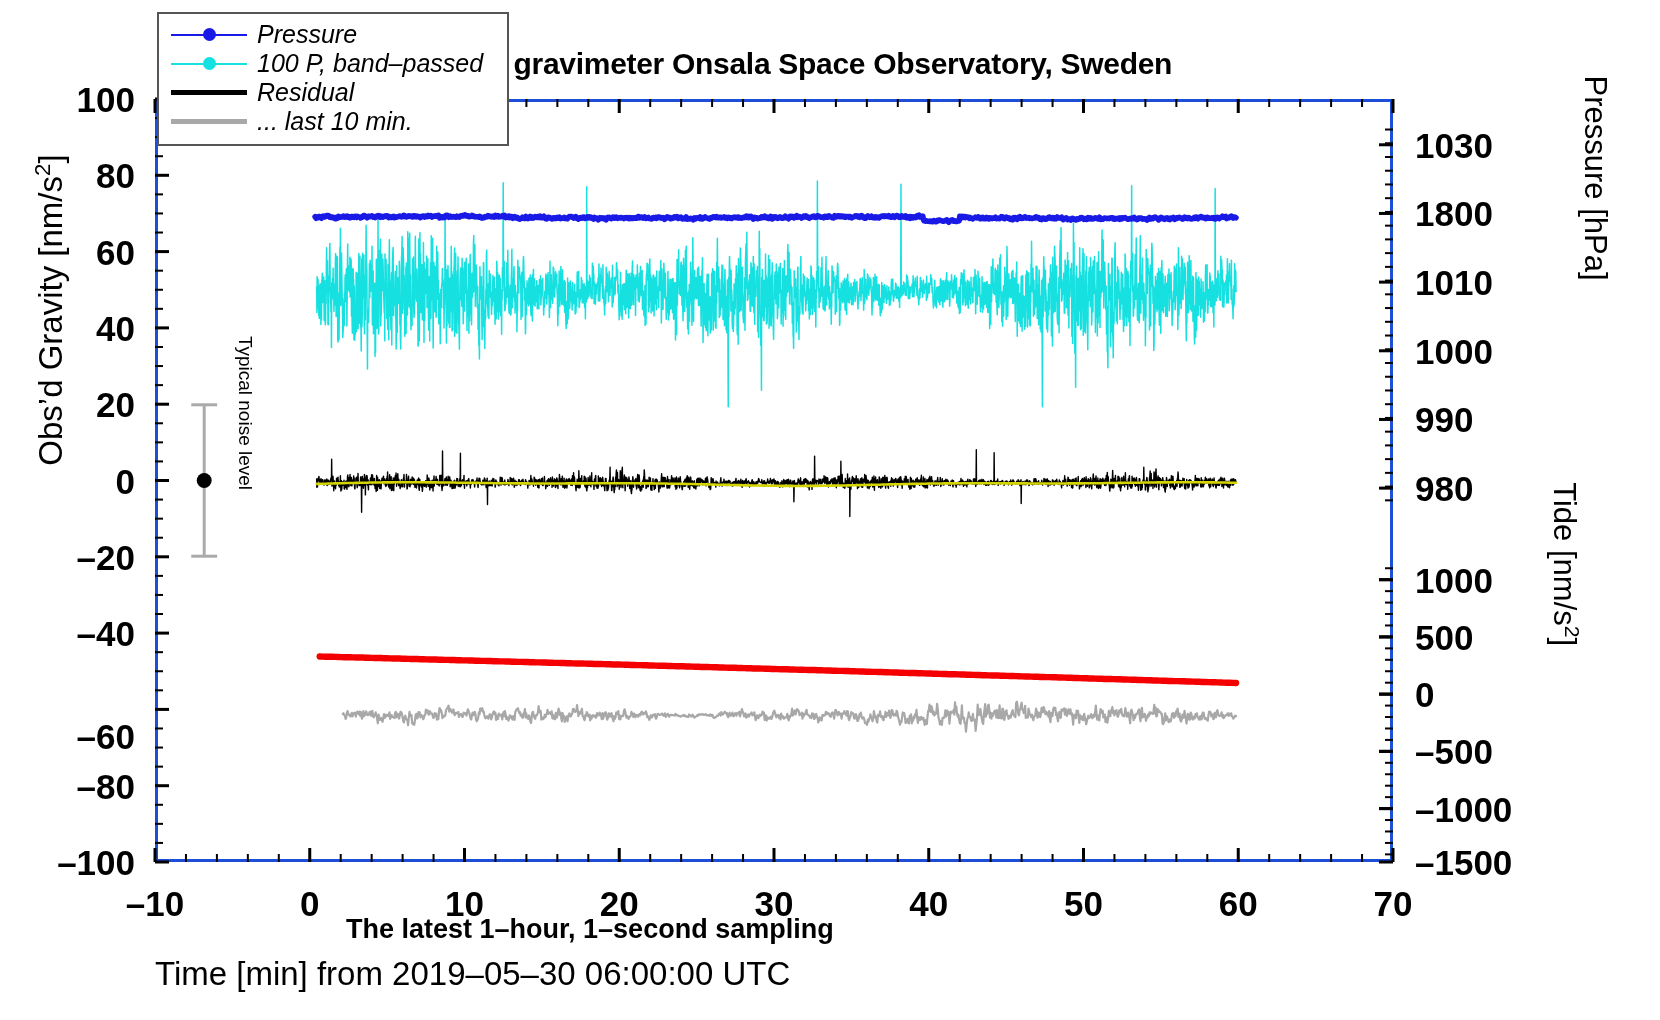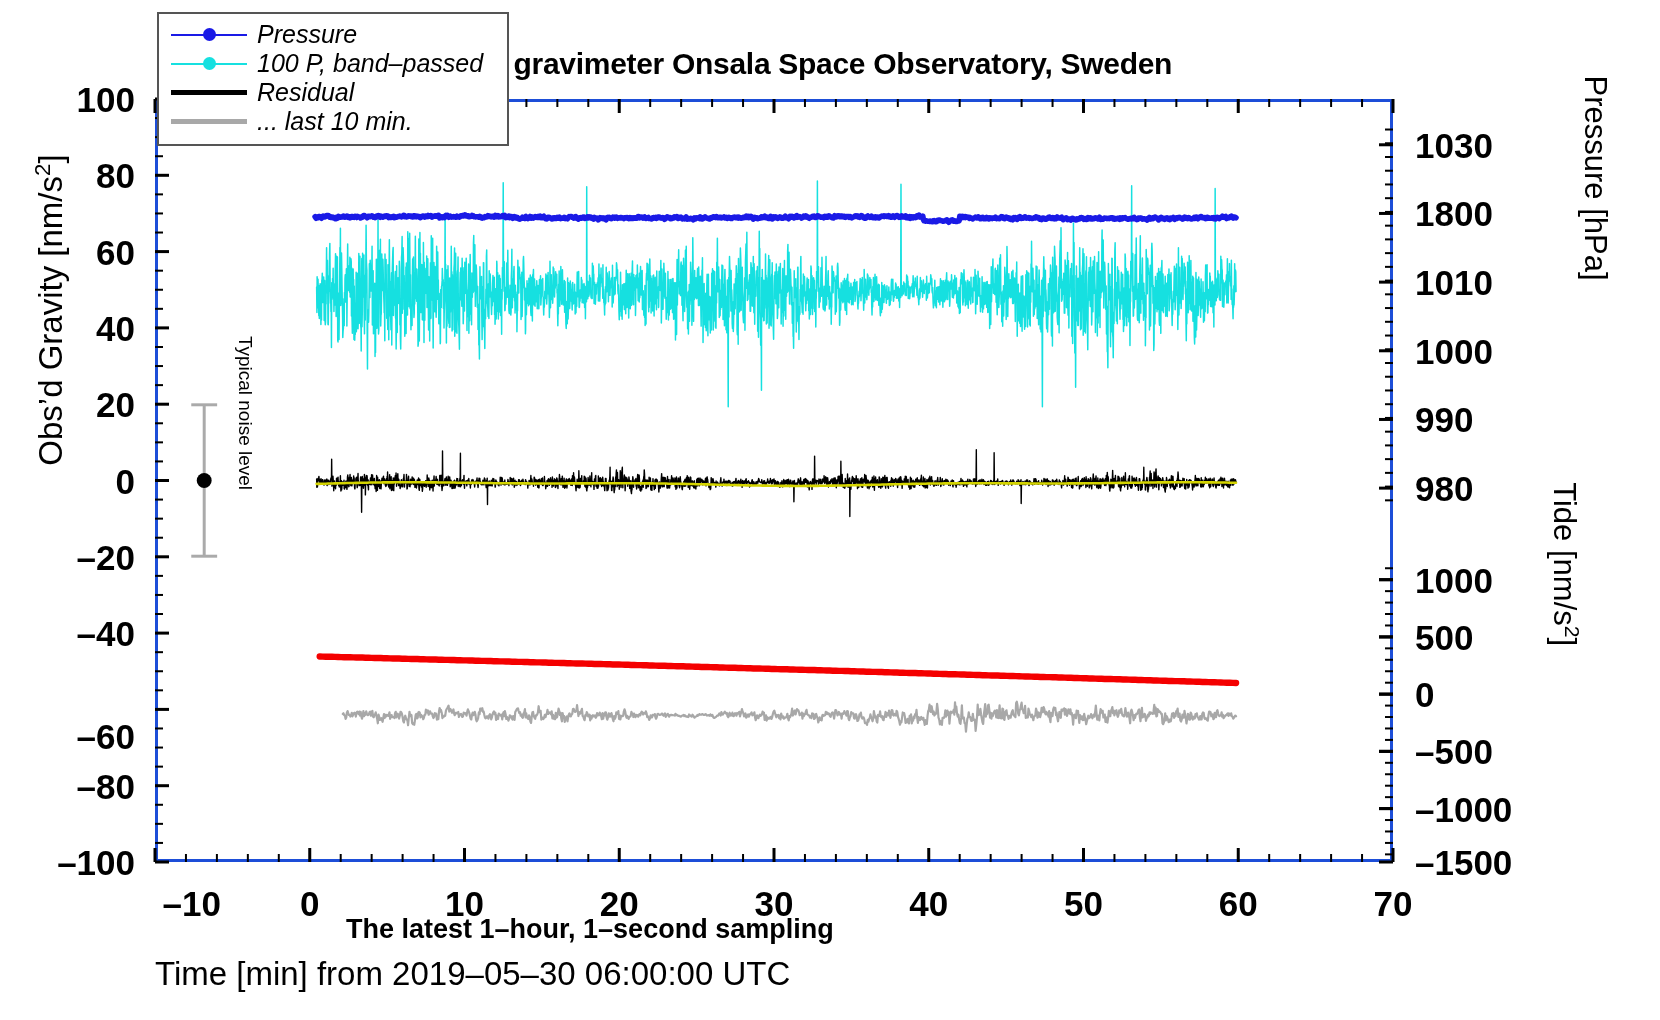--- a/index.html
+++ b/index.html
@@ -444,21 +444,21 @@
       <div class="tick-label tick-left" style="left: 15px; top: 156.3px;">80</div>
       <div class="tick-label tick-left" style="left: 15px; top: 232.6px;">60</div>
       <div class="tick-label tick-left" style="left: 15px; top: 308.9px;">40</div>
       <div class="tick-label tick-left" style="left: 15px; top: 385.2px;">20</div>
       <div class="tick-label tick-left" style="left: 15px; top: 461.5px;">0</div>
       <div class="tick-label tick-left" style="left: 15px; top: 537.8px;">–20</div>
       <div class="tick-label tick-left" style="left: 15px; top: 614.1px;">–40</div>
       <div class="tick-label tick-left" style="left: 15px; top: 673px; margin-top: 44px;">–60</div>
       <div class="tick-label tick-left" style="left: 15px; top: 766.7px;">–80</div>
       <div class="tick-label tick-left" style="left: 15px; top: 843px;">–100</div>
-      <div class="tick-label tick-x" style="left: 101px; top: 884px; text-align: right;">–10</div>
+      <div class="tick-label tick-x" style="left: 95px; top: 884px;">–10</div>
       <div class="tick-label tick-x" style="left: 249.75px; top: 884px;">0</div>
       <div class="tick-label tick-x" style="left: 404.5px; top: 884px;">10</div>
       <div class="tick-label tick-x" style="left: 559.25px; top: 884px;">20</div>
       <div class="tick-label tick-x" style="left: 714px; top: 884px;">30</div>
       <div class="tick-label tick-x" style="left: 868.75px; top: 884px;">40</div>
       <div class="tick-label tick-x" style="left: 1023.5px; top: 884px;">50</div>
       <div class="tick-label tick-x" style="left: 1178.25px; top: 884px;">60</div>
       <div class="tick-label tick-x" style="left: 1333px; top: 884px;">70</div>
       <div class="tick-label tick-right" style="left: 1415px; top: 125.78px;">1030</div>
       <div class="tick-label tick-right" style="left: 1415px; top: 194.45px;">1800</div>

